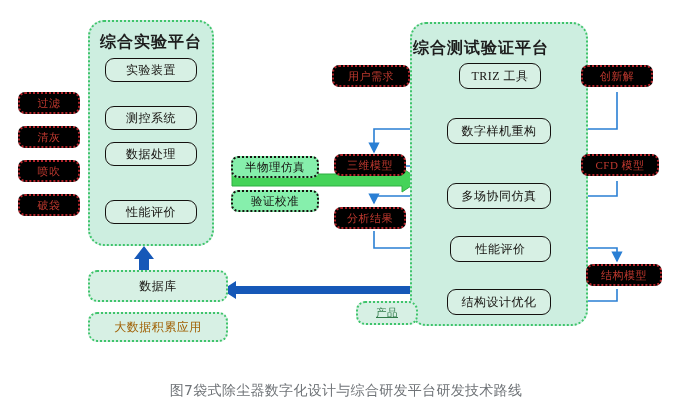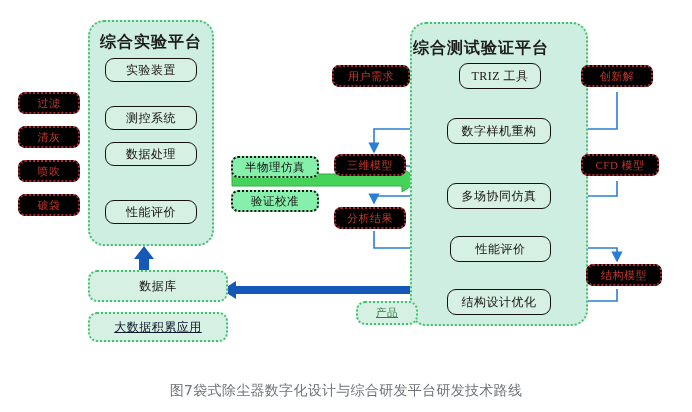--- a/index.html
+++ b/index.html
@@ -75,21 +75,21 @@
     box-sizing:border-box;
     background:#d7f0e4;
     border:2px dotted #3fc46b;
     border-radius:9px;
     font-size:12px;
     display:flex;align-items:center;justify-content:center;
     white-space:nowrap;
     letter-spacing:.5px;
     color:#15120f;
   }
-  .gtag.red-text{color:#0f172a;text-decoration:underline;}
+  .gtag.red-text{color:#a16207;}
   .gtag.small{font-size:10.5px;}
 
   
   svg.arrows{position:absolute;left:0;top:0;width:692px;height:412px;pointer-events:none;}
 
   
   .caption{
     position:absolute;left:0;right:0;
     text-align:center;
     color:#6f7377;

